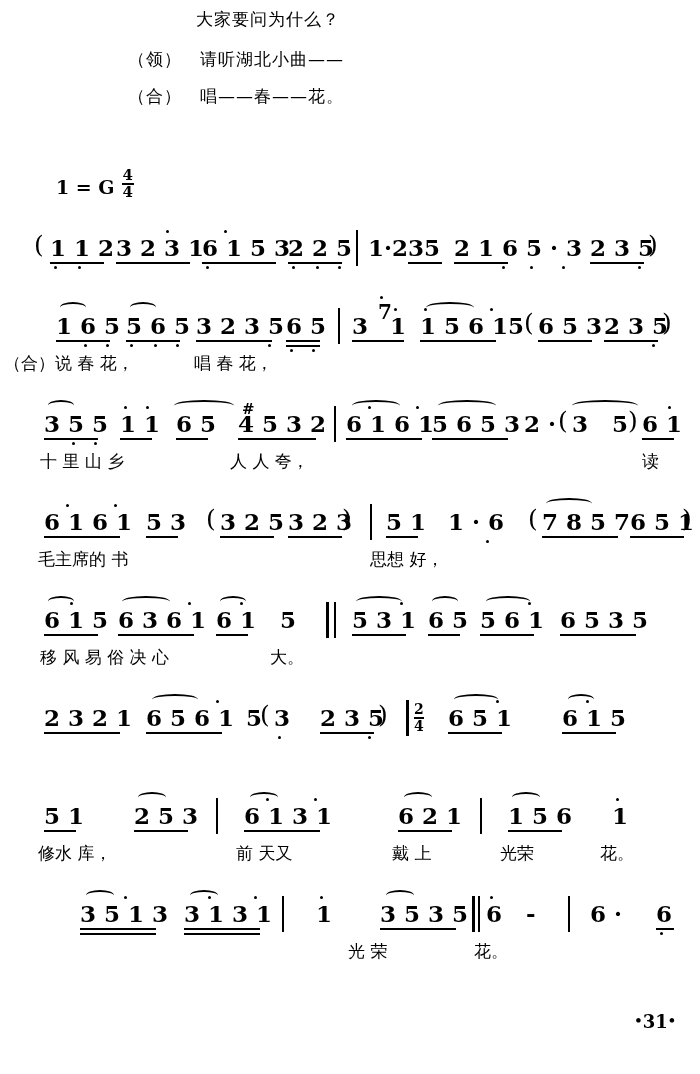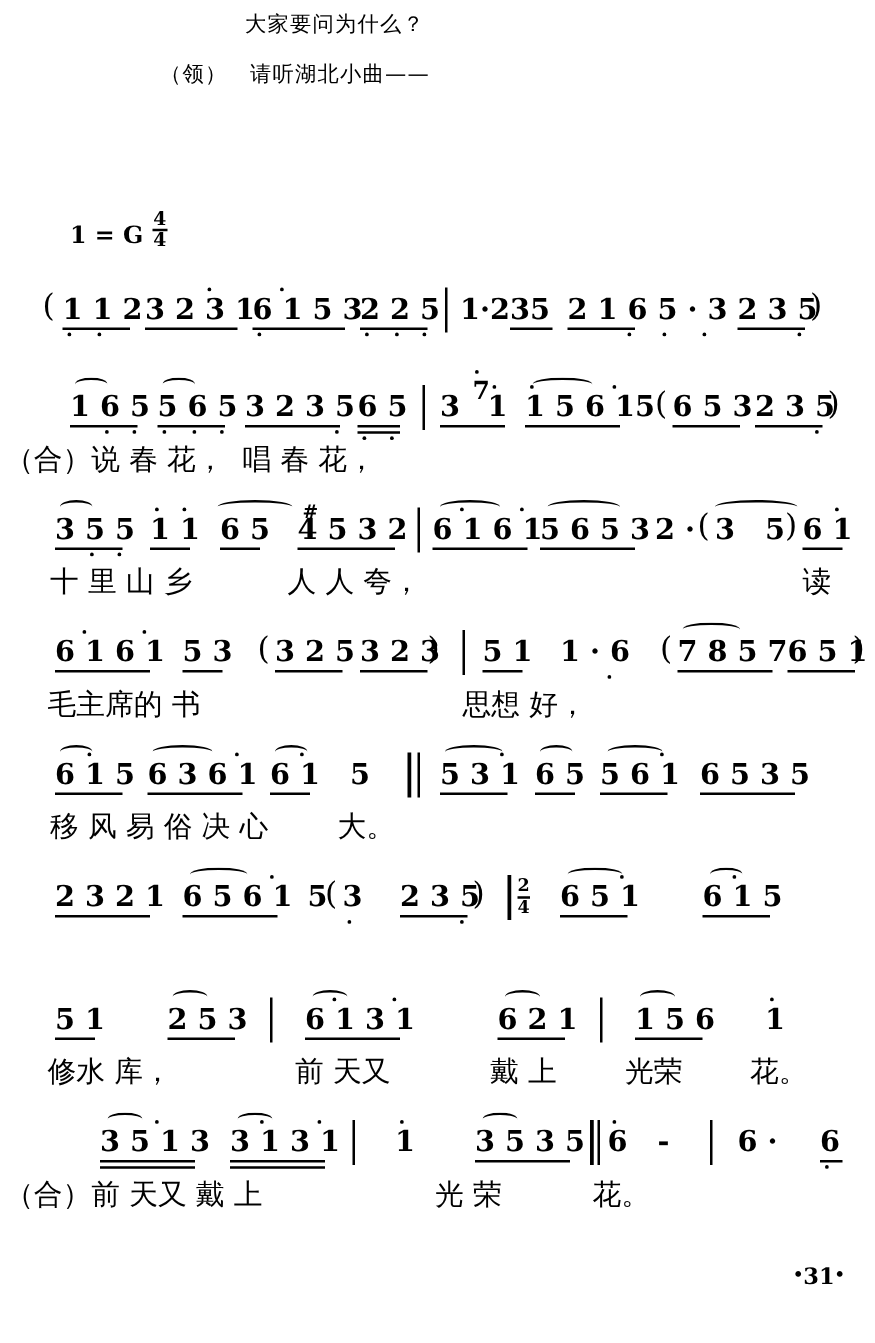--- a/index.html
+++ b/index.html
@@ -116,21 +116,21 @@
     background: #000;
     top: 8px;
     height: 36px;
   }
   .bar.thick { width: 3px; }
 
   
   .lyr {
     position: absolute;
     font-family: "DejaVu Sans", sans-serif;
-    font-size: 23px;
+    font-size: 17px;
     top: 52px;
     white-space: nowrap;
   }
 
   
   .tsig {
     position: absolute;
     top: 10px;
     font-family: "DejaVu Serif", serif;
     font-size: 14px;
@@ -157,20 +157,23 @@
 </head>
 <body>
 
 <div class="page">
 
   <div class="lyric-head lh-1">
     <span>大家要问为什么？</span>
   </div>
   <div class="lyric-head lh-2">
     <span class="role">（领）</span><span>请听湖北小曲——</span>
+  </div>
+  <div class="lyric-head lh-3">
+    <span class="role">（合）</span><span>唱——春——花。</span>
   </div>
 
   <div class="keysig">
     <span>1 = G</span><span class="frac"><span class="num">4</span><span class="den">4</span></span>
   </div>
 
   <div class="system" style="top:222px">
     <div class="staffline">
       <span class="tok paren" style="left:0px;top:10px">(</span>
 
@@ -506,21 +509,20 @@
       <span class="dotup" style="left:456px;top:8px"></span>
       <span class="tok" style="left:492px">-</span>
 
       <span class="bar" style="left:534px"></span>
 
       <span class="tok" style="left:556px">6 ·</span>
       <span class="tok" style="left:622px">6</span>
       <span class="beam" style="left:622px;top:40px;width:18px"></span>
       <span class="dotdn" style="left:626px;top:44px"></span>
 
-      <span class="lyr" style="left:-30px">（合）前 天又 戴 上</span>
       <span class="lyr" style="left:314px">光 荣</span>
       <span class="lyr" style="left:440px">花。</span>
     </div>
   </div>
 
   <div class="pageno">
     <span class="dot">•</span><span>31</span><span class="dot">•</span>
   </div>
 
 </div>

